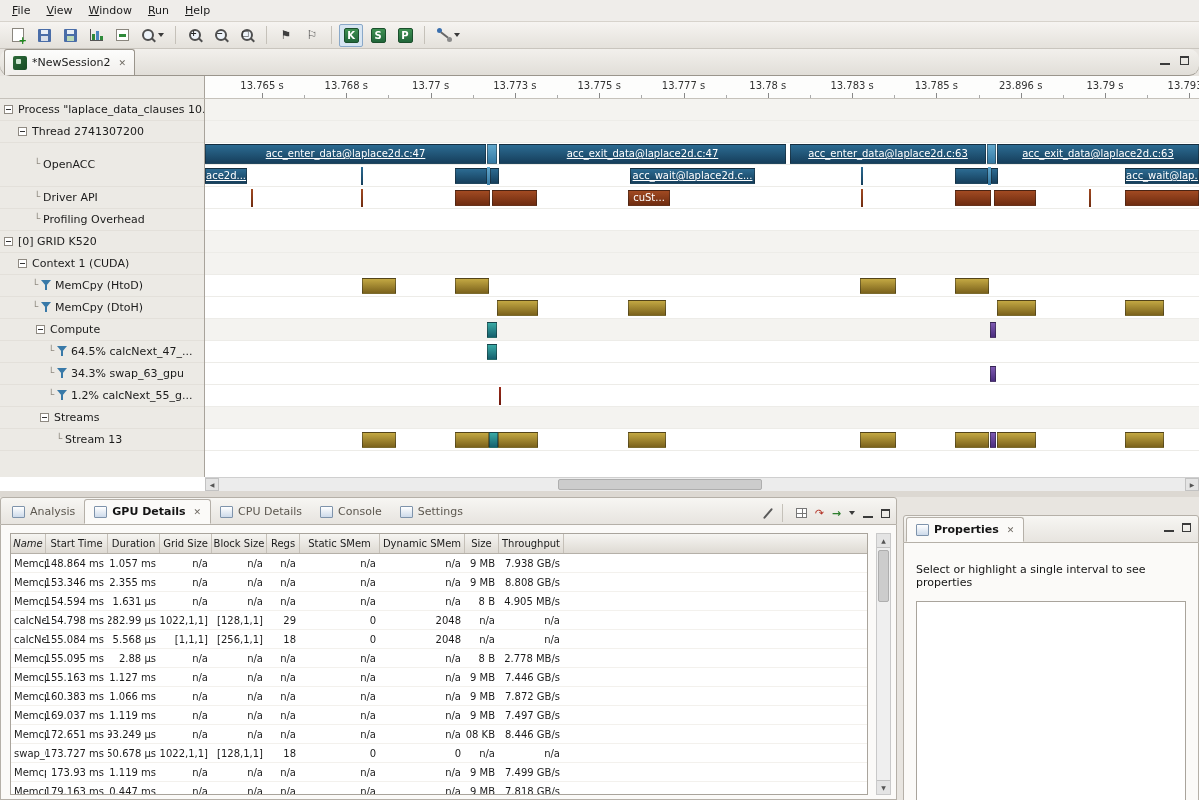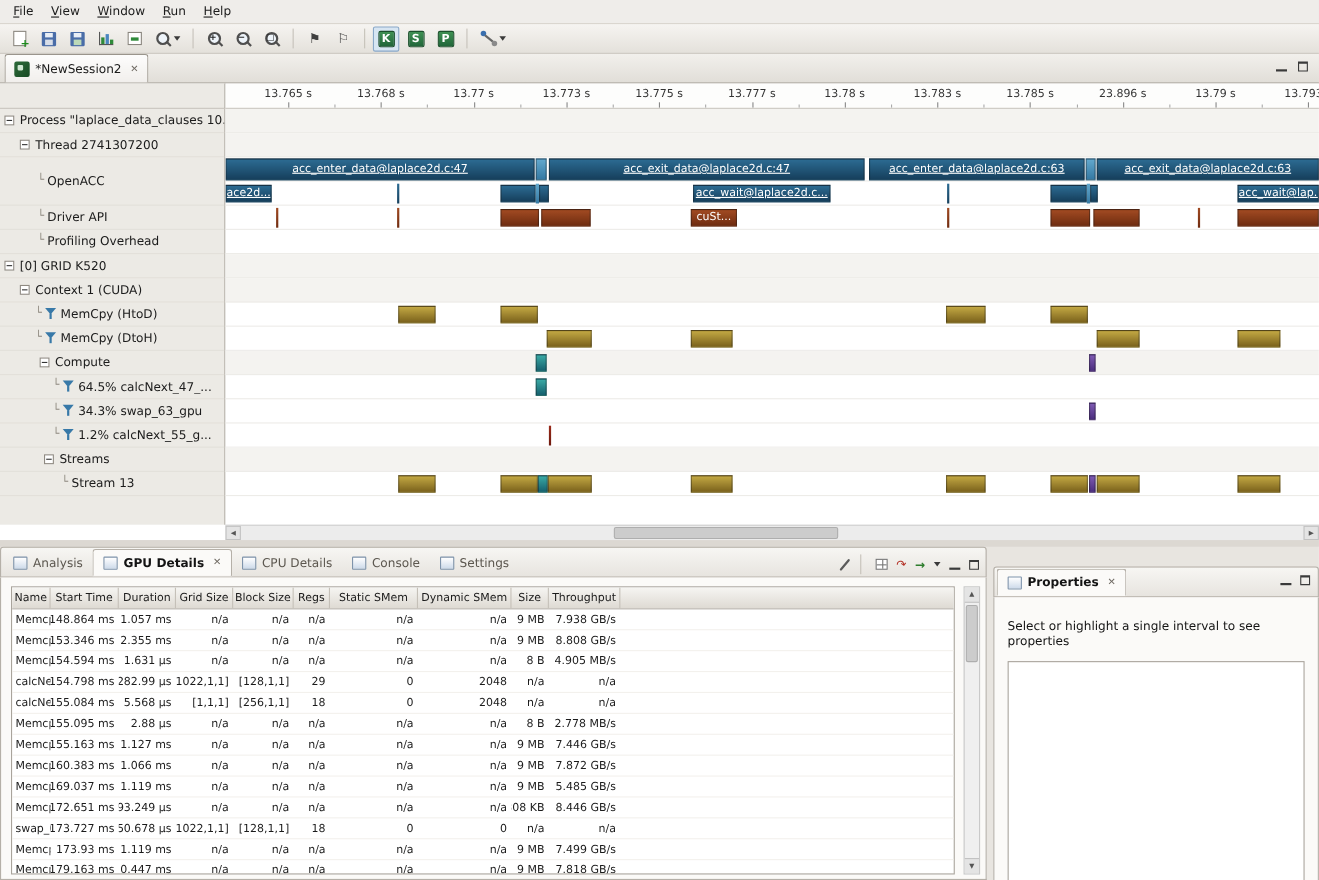--- a/index.html
+++ b/index.html
@@ -35,21 +35,21 @@
   .ico-mag::after { content:""; position:absolute; left:10px; top:11px; width:5px; height:2px; background:#4f4f4f; transform:rotate(45deg); }
   .ico-mag i { font-style:normal; position:absolute; left:1px; top:1px; width:10px; text-align:center; font-size:8px; font-weight:bold; color:#222; line-height:10px; }
   .flagico { font-size:12px; color:#3f3f3f; line-height:1; }
   .ksp { width:15px; height:15px; background:linear-gradient(#3f9153,#21663a); color:#fff; font-weight:bold; font-size:10px; display:flex; align-items:center; justify-content:center; border:1px solid #1b4f2c; border-radius:2px; }
   .ico-fork { width:15px; height:14px; position:relative; }
   .ico-fork::before { content:""; position:absolute; left:0; top:0; width:5px; height:5px; border-radius:50%; background:#3a6fae; }
   .ico-fork::after { content:""; position:absolute; right:0; bottom:0; width:5px; height:5px; border-radius:50%; background:#8a8a8a; }
   .ico-fork .line { position:absolute; left:3px; top:6px; width:9px; height:2px; background:#666; transform:rotate(38deg); }
 
   
-  .edtabs { position:absolute; top:49px; left:0; right:0; height:27px; background:linear-gradient(#f2f0ec,#e1ded8); border-bottom:1px solid #9a958c; display:flex; align-items:flex-end; }
+  .edtabs { position:absolute; top:49px; left:0; right:0; height:27px; background:linear-gradient(#f2f0ec,#e1ded8); border-bottom:1px solid #9a958c; display:flex; align-items:flex-end;border-radius:10px; }
   .edtab { height:26px; margin-left:4px; background:linear-gradient(#fdfdfc,#f1efec); border:1px solid #9a958c; border-bottom:none; border-radius:3px 3px 0 0; display:flex; align-items:center; padding:0 8px; gap:5px; }
   .sicon { width:14px; height:14px; border-radius:2px; background:linear-gradient(135deg,#2e6b3a,#174a24); position:relative; }
   .sicon::after { content:""; position:absolute; left:3px; top:3px; width:5px; height:5px; background:#cfe6d2; border-radius:1px; }
   .tabclose { color:#6f6a63; font-size:9px; font-weight:bold; margin-left:3px; }
   .winbtns { position:absolute; right:10px; top:7px; display:flex; gap:10px; align-items:center; }
   .wmin { width:10px; height:9px; position:relative; }
   .wmin::after { content:""; position:absolute; left:0; right:0; bottom:0; height:2px; background:#3a3a3a; }
   .wres { width:9px; height:9px; border:1px solid #3a3a3a; border-top-width:2px; }
 
   
@@ -429,21 +429,21 @@
       <span class="ico-grid"></span>
       <span class="redglyph">↷</span>
       <span class="greenglyph">→</span>
       <span class="caret"></span>
       <span class="wmin"></span>
       <span class="wres"></span>
     </div>
     <div class="dcontent">
       <div class="gtable">
         <div class="ghead" id="ghead">
-            <div class="gcell" style="width: 35px;">Name</div>
+            <div class="gcell" style="width: 35px; font-style: italic;">Name</div>
             <div class="gcell" style="width: 62px;">Start Time</div>
             <div class="gcell" style="width: 52px;">Duration</div>
             <div class="gcell" style="width: 52px;">Grid Size</div>
             <div class="gcell" style="width: 55px;">Block Size</div>
             <div class="gcell" style="width: 33px;">Regs</div>
             <div class="gcell" style="width: 80px;">Static SMem</div>
             <div class="gcell" style="width: 85px;">Dynamic SMem</div>
             <div class="gcell" style="width: 34px;">Size</div>
             <div class="gcell" style="width: 65px;">Throughput</div>
             <div class="gcell fill"></div>
@@ -548,21 +548,21 @@
             <div class="grow">
               <div class="gcell name" style="width: 35px;">Memcp(</div>
               <div class="gcell" style="width: 62px;">169.037 ms</div>
               <div class="gcell" style="width: 52px;">1.119 ms</div>
               <div class="gcell" style="width: 52px;">n/a</div>
               <div class="gcell" style="width: 55px;">n/a</div>
               <div class="gcell" style="width: 33px;">n/a</div>
               <div class="gcell" style="width: 80px;">n/a</div>
               <div class="gcell" style="width: 85px;">n/a</div>
               <div class="gcell" style="width: 34px;">9 MB</div>
-              <div class="gcell" style="width: 65px;">5.485 GB/s</div>
+              <div class="gcell" style="width: 65px;">7.497 GB/s</div>
             </div>
             <div class="grow">
               <div class="gcell name" style="width: 35px;">Memcp(</div>
               <div class="gcell" style="width: 62px;">172.651 ms</div>
               <div class="gcell" style="width: 52px;">93.249 µs</div>
               <div class="gcell" style="width: 52px;">n/a</div>
               <div class="gcell" style="width: 55px;">n/a</div>
               <div class="gcell" style="width: 33px;">n/a</div>
               <div class="gcell" style="width: 80px;">n/a</div>
               <div class="gcell" style="width: 85px;">n/a</div>

